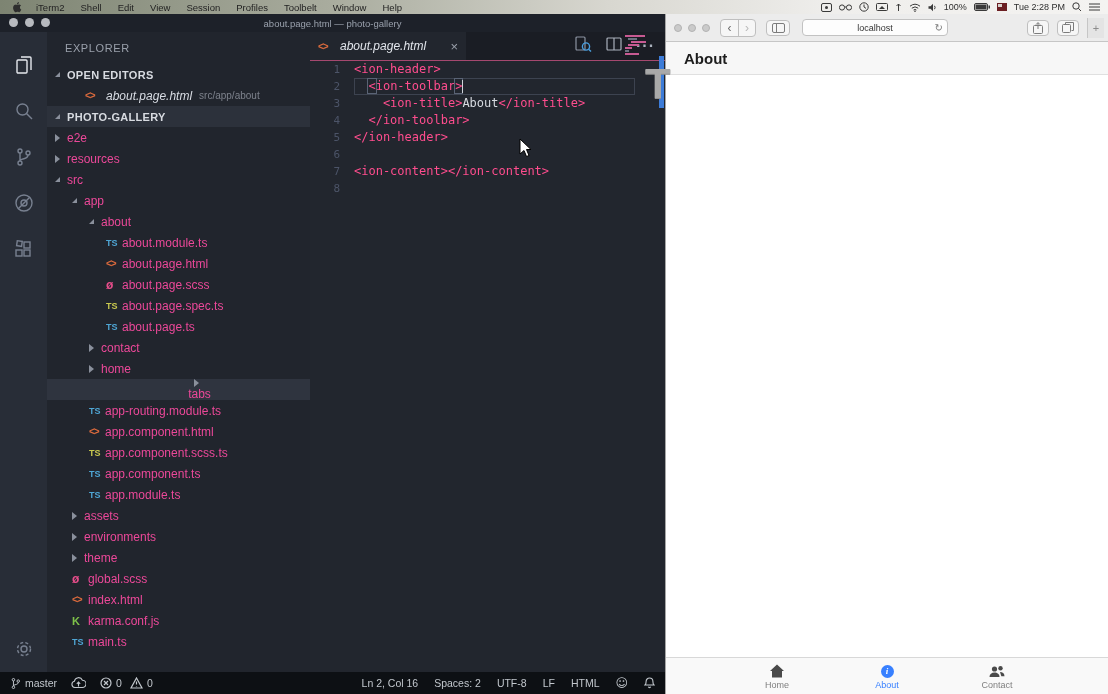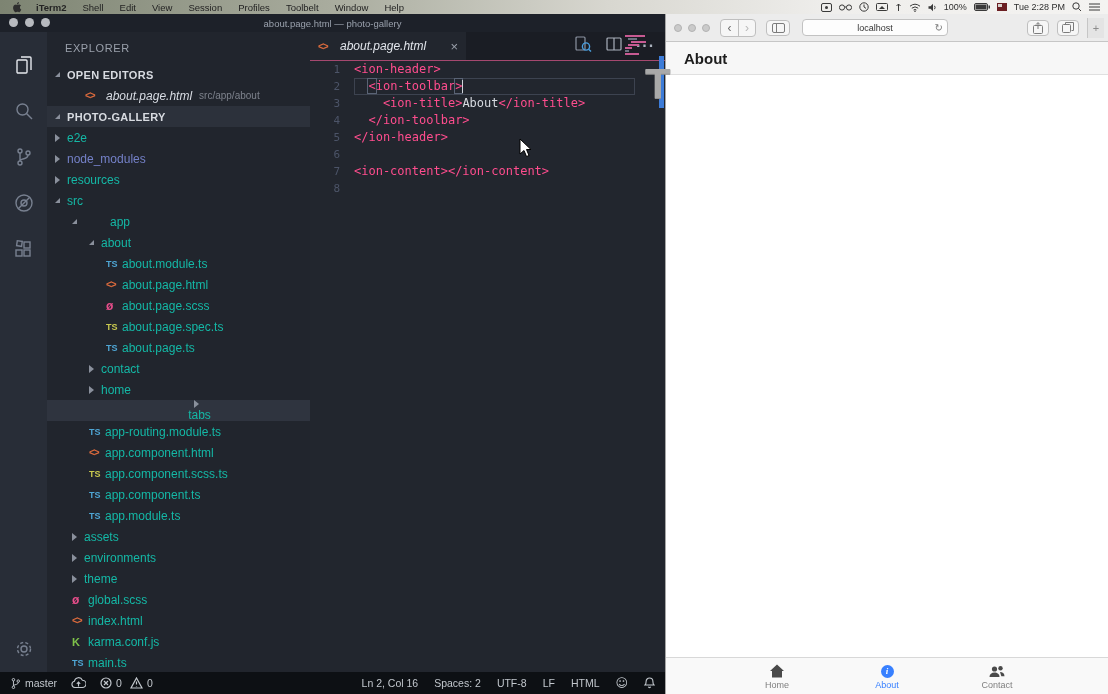--- a/index.html
+++ b/index.html
@@ -6,21 +6,21 @@
   html,body { width:1108px; height:694px; overflow:hidden; background:#2b2b2b;
     font-family:"Liberation Sans", sans-serif; }
 
   
   .menubar { position:absolute; left:0; top:0; width:1108px; height:14px;
     background:linear-gradient(90deg,#7d8472 0%,#a9ac9e 30%,#d8d7d0 55%,#efeeec 75%,#f4f3f1 100%);
     display:flex; align-items:center; font-size:9.5px; color:#232323; }
   .mb-apple { margin:0 6px 0 12px; display:flex; align-items:center; }
   .mb-items { display:flex; }
   .mb-item { padding:0 8px; }
-  .mb-item.first { font-weight:bold; }
+  .mb-item.first { font-weight:normal; }
   .mb-status { margin-left:auto; display:flex; align-items:center; gap:7px; margin-right:8px; color:#3a3a3a; }
   .mb-status svg { display:block; }
   .mb-txt { font-size:9px; color:#2e2e2e; }
 
   
   .vscode { position:absolute; left:0; top:14px; width:665px; height:680px; background:#22262e; }
   .vs-title { position:absolute; left:0; top:0; right:0; height:18px; background:#1d2129;
     display:flex; align-items:center; justify-content:center; font-size:9.5px; color:#9aa1ad; }
   .lights { position:absolute; left:9px; top:4px; display:flex; gap:7px; }
   .light { width:9px; height:9px; border-radius:50%; background:#b7babf; }
@@ -39,21 +39,21 @@
   .row.sel { background:#2f343f; }
   .sec-head { font-weight:bold; font-size:11px; color:#d8dbe1; letter-spacing:.3px; padding-left:8px; }
   .sec-head.hl { background:#2c313b; }
   .tw { width:12px; display:inline-flex; }
   .tw.exp::before { content:''; border-bottom:5px solid #8a909c; border-left:5px solid transparent; }
   .tw.col::before { content:''; border-left:5px solid #8a909c; border-top:4px solid transparent; border-bottom:4px solid transparent; }
   .fi { width:16px; font-size:9px; font-weight:bold; font-family:"Liberation Sans",sans-serif; }
   .fi-ts { color:#4fa6d5; } .fi-ts-spec { color:#c9c94f; }
   .fi-html { color:#dd6b3d; font-size:10px; letter-spacing:-1px; }
   .fi-scss { color:#e64d8a; font-size:12px; } .fi-karma { color:#7ec24a; font-size:11px; }
-  .lbl { color:#14b8a6; }
+  .lbl { color:#ec4899; }
   .lbl.dim-blue { color:#7481c8; }
   .oe-row { padding-left:38px; }
   .oe-name { font-style:italic; color:#d9dde4; margin-left:5px; }
   .oe-detail { color:#7d828c; font-size:10px; margin-left:7px; }
 
   .editor { flex:1; background:#22262e; position:relative; }
   .tabsbar { position:absolute; left:0; top:0; right:0; height:28px; background:#1a1d24; display:flex; }
   .tab { width:156px; background:#22262e; display:flex; align-items:center; padding:0 8px; gap:6px; }
   .tab-label { font-style:italic; font-size:12px; color:#e2e6ec; }
   .tab-close { color:#9aa0aa; font-size:13px; margin-left:auto; }
@@ -264,31 +264,27 @@
         <span class="tw exp"></span>
         <span>PHOTO-GALLERY</span>
       </div>
       <div>
           <div class="row" style="padding-left: 8px;">
             <span class="tw col"></span>
             <span class="lbl">e2e</span>
           </div>
           <div class="row" style="padding-left: 8px;">
             <span class="tw col"></span>
-            <span class="lbl dim-blue">node_modules</span>
-          </div>
-          <div class="row" style="padding-left: 8px;">
-            <span class="tw col"></span>
             <span class="lbl">resources</span>
           </div>
           <div class="row" style="padding-left: 8px;">
             <span class="tw exp"></span>
             <span class="lbl">src</span>
           </div>
-          <div class="row" style="padding-left: 25px; gap: 26px;">
+          <div class="row" style="padding-left: 25px;">
             <span class="tw exp"></span>
             <span class="lbl">app</span>
           </div>
           <div class="row" style="padding-left: 42px;">
             <span class="tw exp"></span>
             <span class="lbl">about</span>
           </div>
           <div class="row" style="padding-left: 59px;">
             <span class="fi fi-ts">TS</span>
             <span class="lbl">about.module.ts</span>

